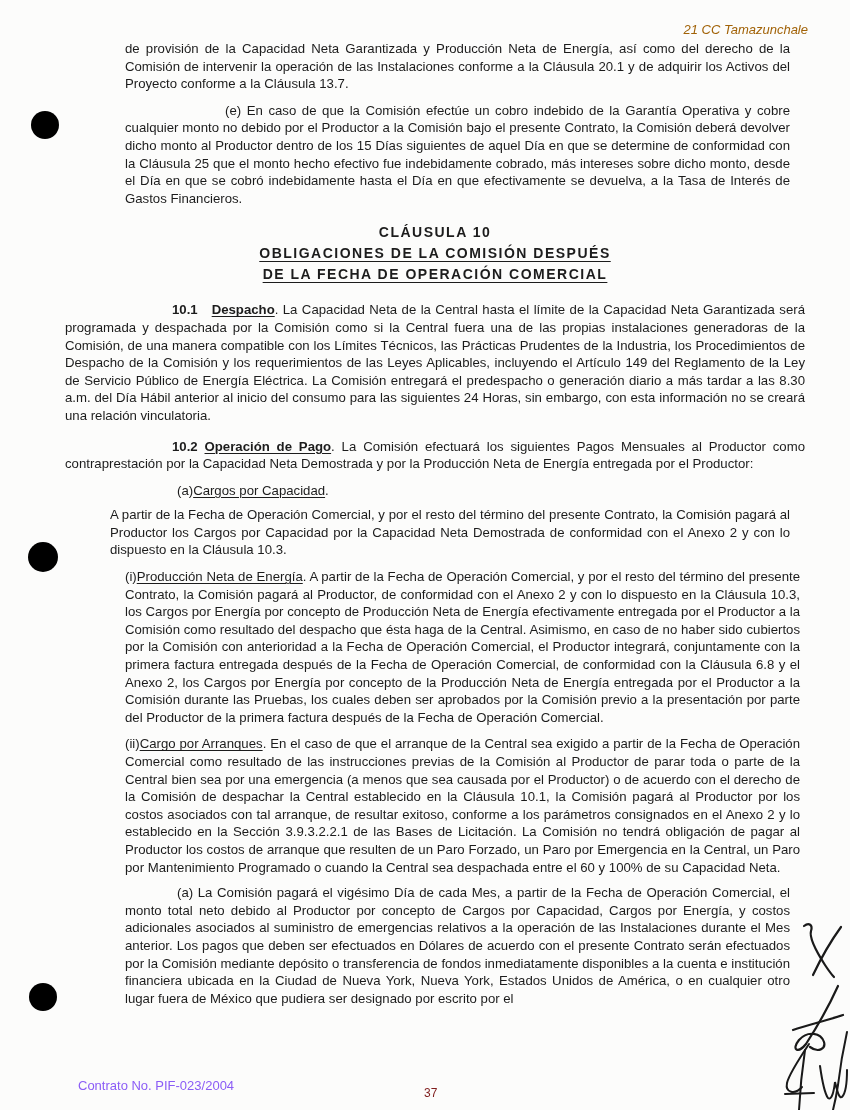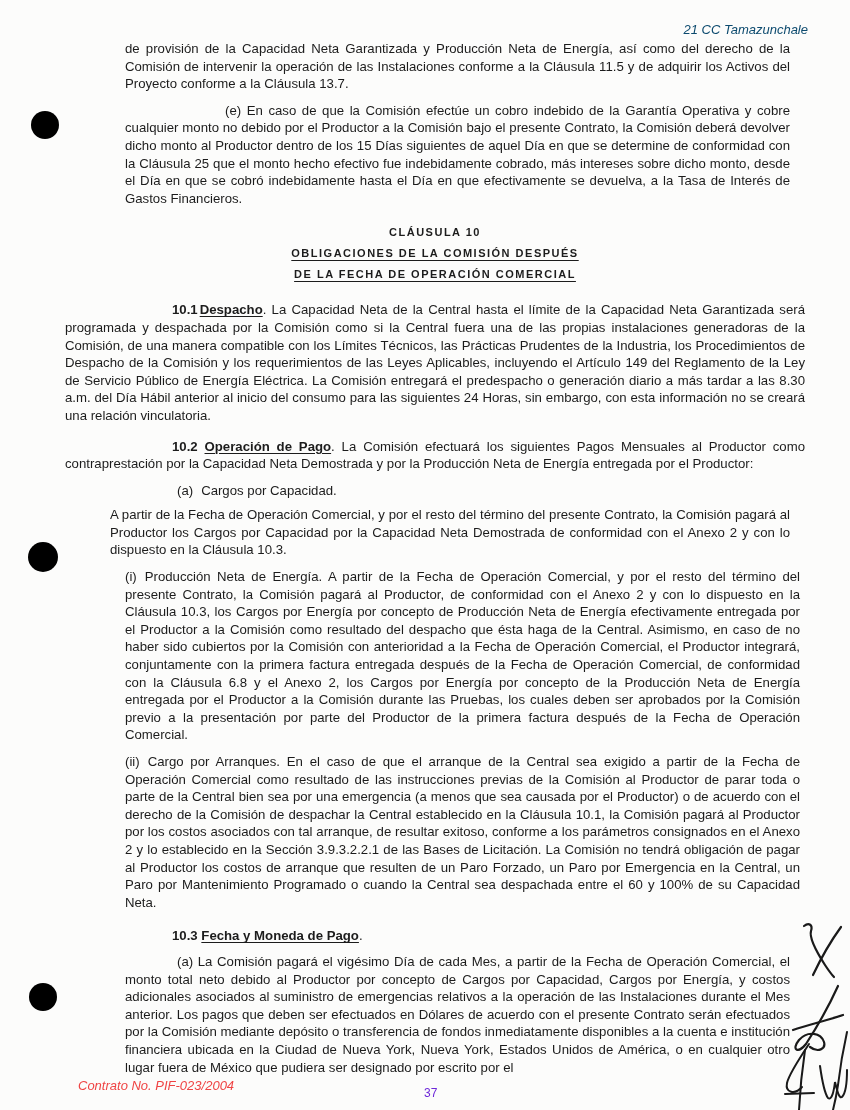--- a/index.html
+++ b/index.html
@@ -7,76 +7,76 @@
     position:relative;
     width:850px;height:1110px;
     background:#fcfcfb;
     overflow:hidden;
     font-family:"Liberation Sans","DejaVu Sans",sans-serif;
     color:#1c1c1c;
     margin:0 auto;
   }
   .hdr-ref{
     position:absolute;top:22px;right:42px;
-    font-style:italic;font-size:13px;color:#0c4a6e;
+    font-style:italic;font-size:13px;color:#a16207;
   }
   .doc-body{
     position:absolute;top:40px;left:65px;width:740px;
     font-size:13.2px;line-height:17.6px;
     text-align:justify;
   }
   .doc-body p{margin:0;}
   .p-cont{margin:0 15px 0 60px !important;}
   .p-item-e{margin:9px 15px 0 60px !important;text-indent:100px;}
   .clause-heading{
     margin-top:15px !important;
-    text-align:center;font-weight:bold;font-size:11px;line-height:21px;
+    text-align:center;font-weight:bold;font-size:14px;line-height:21px;
     letter-spacing:1.5px;
   }
   .clause-heading .u{text-decoration:underline;text-underline-offset:3px;text-decoration-thickness:1.4px;}
   .clause-heading span{display:block;}
   .p-s101{margin:16px 0 0 0 !important;text-indent:107px;}
   .p-s102{margin:13px 0 0 0 !important;text-indent:107px;}
   .p-subhead{margin:9px 0 0 112px !important;text-align:left;}
   .p-para-a{margin:7px 15px 0 45px !important;}
   .p-roman{margin:9px 5px 0 60px !important;}
   .p-s103-head{margin:16px 0 0 107px !important;text-align:left;}
   .p-103a{margin:8px 15px 0 60px !important;text-indent:52px;}
   .num{font-weight:bold;}
-  .num-gap{margin-right:2px;}
+  .num-gap{margin-right:14px;}
   .sec-title{font-weight:bold;text-decoration:underline;text-underline-offset:2px;text-decoration-thickness:1.4px;}
-  .sub-title{text-underline-offset:2px;text-decoration-thickness:1.2px;margin-left:8px;}
+  .sub-title{text-decoration:underline;text-underline-offset:2px;text-decoration-thickness:1.2px;}
   .footer-contract{
     position:absolute;left:78px;top:1078px;
-    font-style:italic;font-size:13px;color:#ef4444;
+    font-size:13px;color:#8b5cf6;
   }
   .footer-page{
     position:absolute;left:424px;top:1086px;
-    font-size:12px;color:#6d28d9;
+    font-size:12px;color:#7f1d1d;
   }
   .hole-dot{position:absolute;background:#000;border-radius:50%;}
   .dot1{left:31px;top:111px;width:28px;height:28px;}
   .dot2{left:28px;top:542px;width:30px;height:30px;}
   .dot3{left:29px;top:983px;width:28px;height:28px;}
   .ink{position:absolute;left:0;top:0;pointer-events:none;}
 </style>
 </head>
 <body>
 
 <div class="page">
 
   <div class="hdr-ref">21 CC Tamazunchale</div>
 
   <span class="hole-dot dot1"></span>
   <span class="hole-dot dot2"></span>
   <span class="hole-dot dot3"></span>
 
   <div class="doc-body">
 
-    <p class="p-cont">de provisión de la Capacidad Neta Garantizada y Producción Neta de Energía, así como del derecho de la Comisión de intervenir la operación de las Instalaciones conforme a la Cláusula 11.5 y de adquirir los Activos del Proyecto conforme a la Cláusula 13.7.</p>
+    <p class="p-cont">de provisión de la Capacidad Neta Garantizada y Producción Neta de Energía, así como del derecho de la Comisión de intervenir la operación de las Instalaciones conforme a la Cláusula 20.1 y de adquirir los Activos del Proyecto conforme a la Cláusula 13.7.</p>
 
     <p class="p-item-e">(e) En caso de que la Comisión efectúe un cobro indebido de la Garantía Operativa y cobre cualquier monto no debido por el Productor a la Comisión bajo el presente Contrato, la Comisión deberá devolver dicho monto al Productor dentro de los 15 Días siguientes de aquel Día en que se determine de conformidad con la Cláusula 25 que el monto hecho efectivo fue indebidamente cobrado, más intereses sobre dicho monto, desde el Día en que se cobró indebidamente hasta el Día en que efectivamente se devuelva, a la Tasa de Interés de Gastos Financieros.</p>
 
     <p class="clause-heading">
       <span>CLÁUSULA 10</span>
       <span class="u">OBLIGACIONES DE LA COMISIÓN DESPUÉS</span>
       <span class="u">DE LA FECHA DE OPERACIÓN COMERCIAL</span>
     </p>
 
     <p class="p-s101"><span class="num num-gap">10.1</span><span class="sec-title">Despacho</span><span>. La Capacidad Neta de la Central hasta el límite de la Capacidad Neta Garantizada será programada y despachada por la Comisión como si la Central fuera una de las propias instalaciones generadoras de la Comisión, de una manera compatible con los Límites Técnicos, las Prácticas Prudentes de la Industria, los Procedimientos de Despacho de la Comisión y los requerimientos de las Leyes Aplicables, incluyendo el Artículo 149 del Reglamento de la Ley de Servicio Público de Energía Eléctrica. La Comisión entregará el predespacho o generación diario a más tardar a las 8.30 a.m. del Día Hábil anterior al inicio del consumo para las siguientes 24 Horas, sin embargo, con esta información no se creará una relación vinculatoria.</span></p>
@@ -85,21 +85,20 @@
 
     <p class="p-subhead"><span>(a)</span><span class="sub-title">Cargos por Capacidad</span><span>.</span></p>
 
     <p class="p-para-a">A partir de la Fecha de Operación Comercial, y por el resto del término del presente Contrato, la Comisión pagará al Productor los Cargos por Capacidad por la Capacidad Neta Demostrada de conformidad con el Anexo 2 y con lo dispuesto en la Cláusula 10.3.</p>
 
 
     <p class="p-roman"><span>(i)</span><span class="sub-title">Producción Neta de Energía</span><span>. A partir de la Fecha de Operación Comercial, y por el resto del término del presente Contrato, la Comisión pagará al Productor, de conformidad con el Anexo 2 y con lo dispuesto en la Cláusula 10.3, los Cargos por Energía por concepto de Producción Neta de Energía efectivamente entregada por el Productor a la Comisión como resultado del despacho que ésta haga de la Central. Asimismo, en caso de no haber sido cubiertos por la Comisión con anterioridad a la Fecha de Operación Comercial, el Productor integrará, conjuntamente con la primera factura entregada después de la Fecha de Operación Comercial, de conformidad con la Cláusula 6.8 y el Anexo 2, los Cargos por Energía por concepto de la Producción Neta de Energía entregada por el Productor a la Comisión durante las Pruebas, los cuales deben ser aprobados por la Comisión previo a la presentación por parte del Productor de la primera factura después de la Fecha de Operación Comercial.</span></p>
 
     <p class="p-roman"><span>(ii)</span><span class="sub-title">Cargo por Arranques</span><span>. En el caso de que el arranque de la Central sea exigido a partir de la Fecha de Operación Comercial como resultado de las instrucciones previas de la Comisión al Productor de parar toda o parte de la Central bien sea por una emergencia (a menos que sea causada por el Productor) o de acuerdo con el derecho de la Comisión de despachar la Central establecido en la Cláusula 10.1, la Comisión pagará al Productor por los costos asociados con tal arranque, de resultar exitoso, conforme a los parámetros consignados en el Anexo 2 y lo establecido en la Sección 3.9.3.2.2.1 de las Bases de Licitación. La Comisión no tendrá obligación de pagar al Productor los costos de arranque que resulten de un Paro Forzado, un Paro por Emergencia en la Central, un Paro por Mantenimiento Programado o cuando la Central sea despachada entre el 60 y 100% de su Capacidad Neta.</span></p>
 
-    <p class="p-s103-head"><span class="num">10.3</span> <span class="sec-title">Fecha y Moneda de Pago</span><span>.</span></p>
 
     <p class="p-103a">(a) La Comisión pagará el vigésimo Día de cada Mes, a partir de la Fecha de Operación Comercial, el monto total neto debido al Productor por concepto de Cargos por Capacidad, Cargos por Energía, y costos adicionales asociados al suministro de emergencias relativos a la operación de las Instalaciones durante el Mes anterior. Los pagos que deben ser efectuados en Dólares de acuerdo con el presente Contrato serán efectuados por la Comisión mediante depósito o transferencia de fondos inmediatamente disponibles a la cuenta e institución financiera ubicada en la Ciudad de Nueva York, Nueva York, Estados Unidos de América, o en cualquier otro lugar fuera de México que pudiera ser designado por escrito por el</p>
 
   </div>
 
   <svg class="ink" width="850" height="1110" viewBox="0 0 850 1110">
 
     <g stroke="#1a1a1a" stroke-width="2.2" fill="none" stroke-linecap="round">
       <path d="M841 927 C833 938 822 956 813 975"></path>
       <path d="M804 926 c5 -4 9 -1 7 5 c-2 7 5 20 14 34 c4 6 7 10 9 12"></path>

